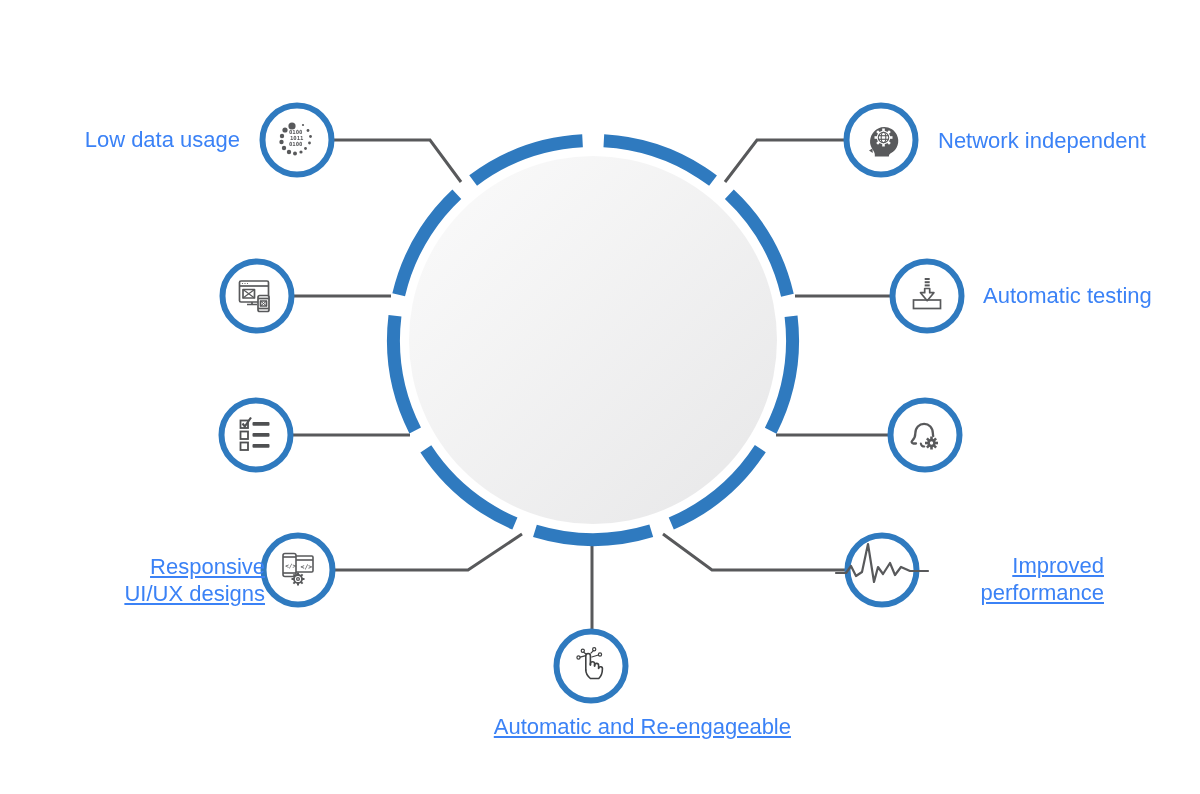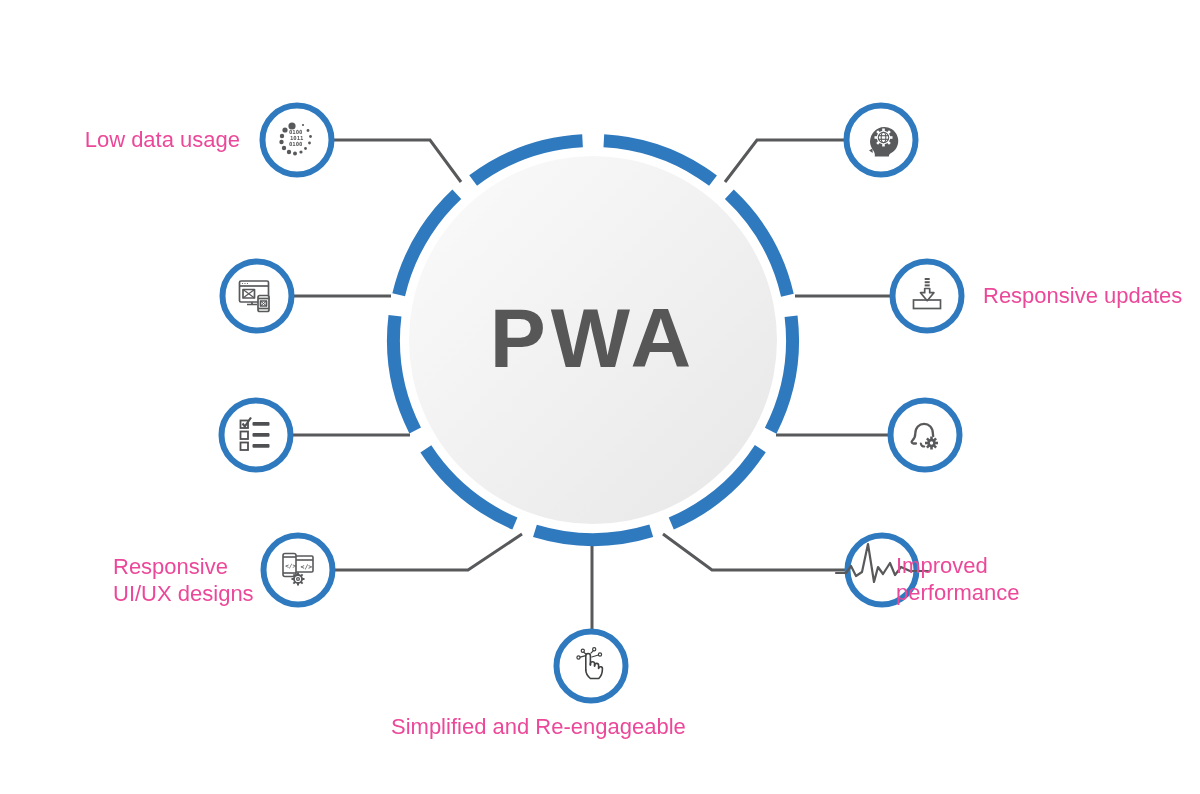--- a/index.html
+++ b/index.html
@@ -2,23 +2,23 @@
 <html><head>
 <meta charset="utf-8">
 <style>
   html,body{margin:0;padding:0;background:#fff;}
   .stage{position:relative;width:1200px;height:794px;background:#ffffff;overflow:hidden;
          font-family:"Liberation Sans",sans-serif;}
   .base-svg{position:absolute;left:0;top:0;}
   .center-title{position:absolute;left:393px;top:290px;width:400px;text-align:center;
     font-size:84px;font-weight:700;letter-spacing:5px;color:#575757;}
   .feature-icon-wrap{position:absolute;}
-  .label{position:absolute;font-size:22px;line-height:27px;color:#ec4899;white-space:nowrap;}
+  .label{position:absolute;font-size:22px;line-height:27px;color:#3b82f6;white-space:nowrap;}
   .label.right-align{text-align:right;}
-  .label.center-align{text-align:left;white-space:normal;}
+  .label.center-align{text-align:right;white-space:normal;text-decoration:underline;}
   .glyph text{font-family:"DejaVu Sans Mono",monospace;}
 </style>
 </head>
 <body>
 
 <div class="stage">
 
   <svg class="base-svg" width="1200" height="794">
     <defs>
       <linearGradient id="cg" x1="0" y1="0" x2="1" y2="1">
@@ -34,21 +34,20 @@
       <line x1="592" y1="546" x2="592" y2="629"></line>
       <polyline points="844,140 757,140 725,182"></polyline>
       <line x1="890" y1="296" x2="795" y2="296"></line>
       <line x1="888" y1="435" x2="776" y2="435"></line>
       <polyline points="845,570 712,570 663,534"></polyline>
     </g>
     <circle cx="593" cy="340" r="184" fill="url(#cg)"></circle>
     <circle cx="593" cy="340" r="199.5" fill="none" stroke="#2f7abf" stroke-width="13" stroke-dasharray="118 21.28" transform="rotate(33 593 340)"></circle>
   </svg>
 
-  <div class="center-title">PWA</div>
 
   <div class="feature-icon-wrap" style="left:259px;top:102px">
     <svg width="76" height="76" class="glyph">
       <circle cx="38" cy="38" r="34.5" fill="#fff" stroke="#2f7abf" stroke-width="6"></circle>
       <g transform="translate(16,16)">
         <g fill="#58595b">
           <circle cx="17" cy="8" r="3.6"></circle>
             <circle cx="10" cy="12" r="2.6"></circle>
           <circle cx="7" cy="18" r="2.2"></circle>
             <circle cx="6.5" cy="24" r="2.2"></circle>
@@ -218,17 +217,18 @@
 
   <div class="feature-icon-wrap" style="left:832px;top:532px">
     <svg width="100" height="76">
       <circle cx="50" cy="38" r="34.5" fill="#fff" stroke="#2f7abf" stroke-width="6"></circle>
       <polyline points="4,41 14,41 19,34 24,44 30,40 36,12 42,50 46,35 51,42 58,31 63,43 69,35 78,39 96,39" fill="none" stroke="#58595b" stroke-width="2.2" stroke-linejoin="round" stroke-linecap="round"></polyline>
     </svg>
   </div>
 
   <div class="label right-align" style="right:960px;top:126px">Low data usage</div>
   <div class="label center-align" style="left:113px;top:553px;width:152px">Responsive UI/UX designs</div>
-  <div class="label center-align" style="left:391px;top:713px;width:400px">Simplified and Re-engageable</div>
-  <div class="label" style="left:983px;top:282px">Responsive updates</div>
-  <div class="label center-align" style="left:896px;top:552px;width:152px">Improved performance</div>
+  <div class="label center-align" style="left:391px;top:713px;width:400px">Automatic and Re-engageable</div>
+  <div class="label" style="left:938px;top:127px">Network independent</div>
+  <div class="label" style="left:983px;top:282px">Automatic testing</div>
+  <div class="label center-align" style="left:952px;top:552px;width:152px">Improved performance</div>
 
 </div>
 
 </body></html>

